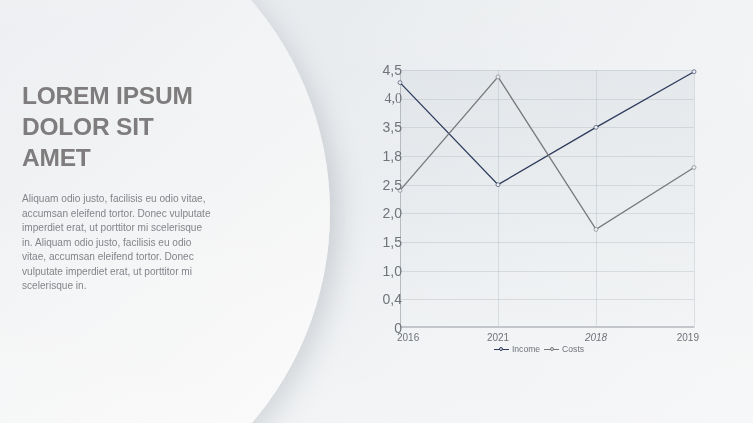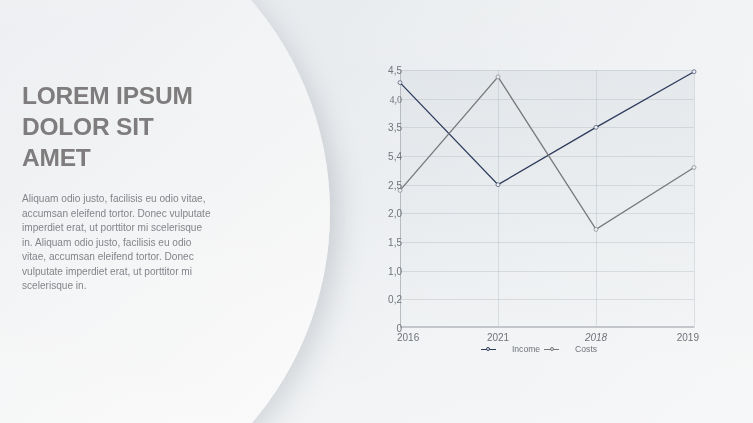--- a/index.html
+++ b/index.html
@@ -124,21 +124,21 @@
     bottom: 0;
     width: 100%;
     height: 2px;
     background: #c3c7cb;
   }
   .ytick {
     position: absolute;
     right: 304px;
     width: 40px;
     text-align: right;
-    font-size: 10px;
+    font-size: 14px;
     color: #6f737a;
     transform: translateY(-50%);
     white-space: nowrap;
   }
   .xtick {
     position: absolute;
     top: 274px;
     font-size: 10px;
     color: #6f737a;
     white-space: nowrap;
@@ -158,21 +158,21 @@
     display: flex;
     align-items: center;
     justify-content: center;
     gap: 4px;
     font-size: 8.6px;
     color: #6f737a;
   }
   .legend-item {
     display: flex;
     align-items: center;
-    gap: 16px;
+    gap: 3px;
   }
   .legend-mark {
     position: relative;
     width: 15px;
     height: 7px;
   }
   .legend-mark i {
     position: absolute;
     left: 0;
     top: 3px;
@@ -231,26 +231,26 @@
           <circle cx="294.00" cy="1.72" r="2" fill="#e9ebee" stroke="#2f3b5c" stroke-width="0.6"></circle>
           <polyline points="0.00,120.40 98.00,6.88 196.00,159.39 294.00,97.47" fill="none" stroke="#77787a" stroke-width="1.3"></polyline>
           <circle cx="0.00" cy="120.40" r="2" fill="#e9ebee" stroke="#77787a" stroke-width="0.6"></circle>
           <circle cx="98.00" cy="6.88" r="2" fill="#e9ebee" stroke="#77787a" stroke-width="0.6"></circle>
           <circle cx="196.00" cy="159.39" r="2" fill="#e9ebee" stroke="#77787a" stroke-width="0.6"></circle>
           <circle cx="294.00" cy="97.47" r="2" fill="#e9ebee" stroke="#77787a" stroke-width="0.6"></circle>
         </svg>
     </div>
     <div id="yticks">
         <div class="ytick" style="top: 270px;">0</div>
-        <div class="ytick" style="top: 241.333px;">0,2</div>
+        <div class="ytick" style="top: 241.333px;">0,4</div>
         <div class="ytick" style="top: 212.667px;">1,0</div>
         <div class="ytick" style="top: 184px;">1,5</div>
         <div class="ytick" style="top: 155.333px;">2,0</div>
         <div class="ytick" style="top: 126.667px;">2,5</div>
-        <div class="ytick" style="top: 98px;">5,4</div>
+        <div class="ytick" style="top: 98px;">1,8</div>
         <div class="ytick" style="top: 69.3333px;">3,5</div>
         <div class="ytick" style="top: 40.6667px; font-family: Liberation Serif, serif;">4,0</div>
         <div class="ytick" style="top: 12px;">4,5</div>
       </div>
     <div id="xticks">
         <div class="xtick" style="left: 28px; transform: translateX(-3px);">2016</div>
         <div class="xtick" style="left: 126px; transform: translateX(-50%);">2021</div>
         <div class="xtick" style="left: 224px; transform: translateX(-50%); font-style: italic;">2018</div>
         <div class="xtick" style="left: 322px; transform: translateX(-100%) translateX(5px);">2019</div>
       </div>

